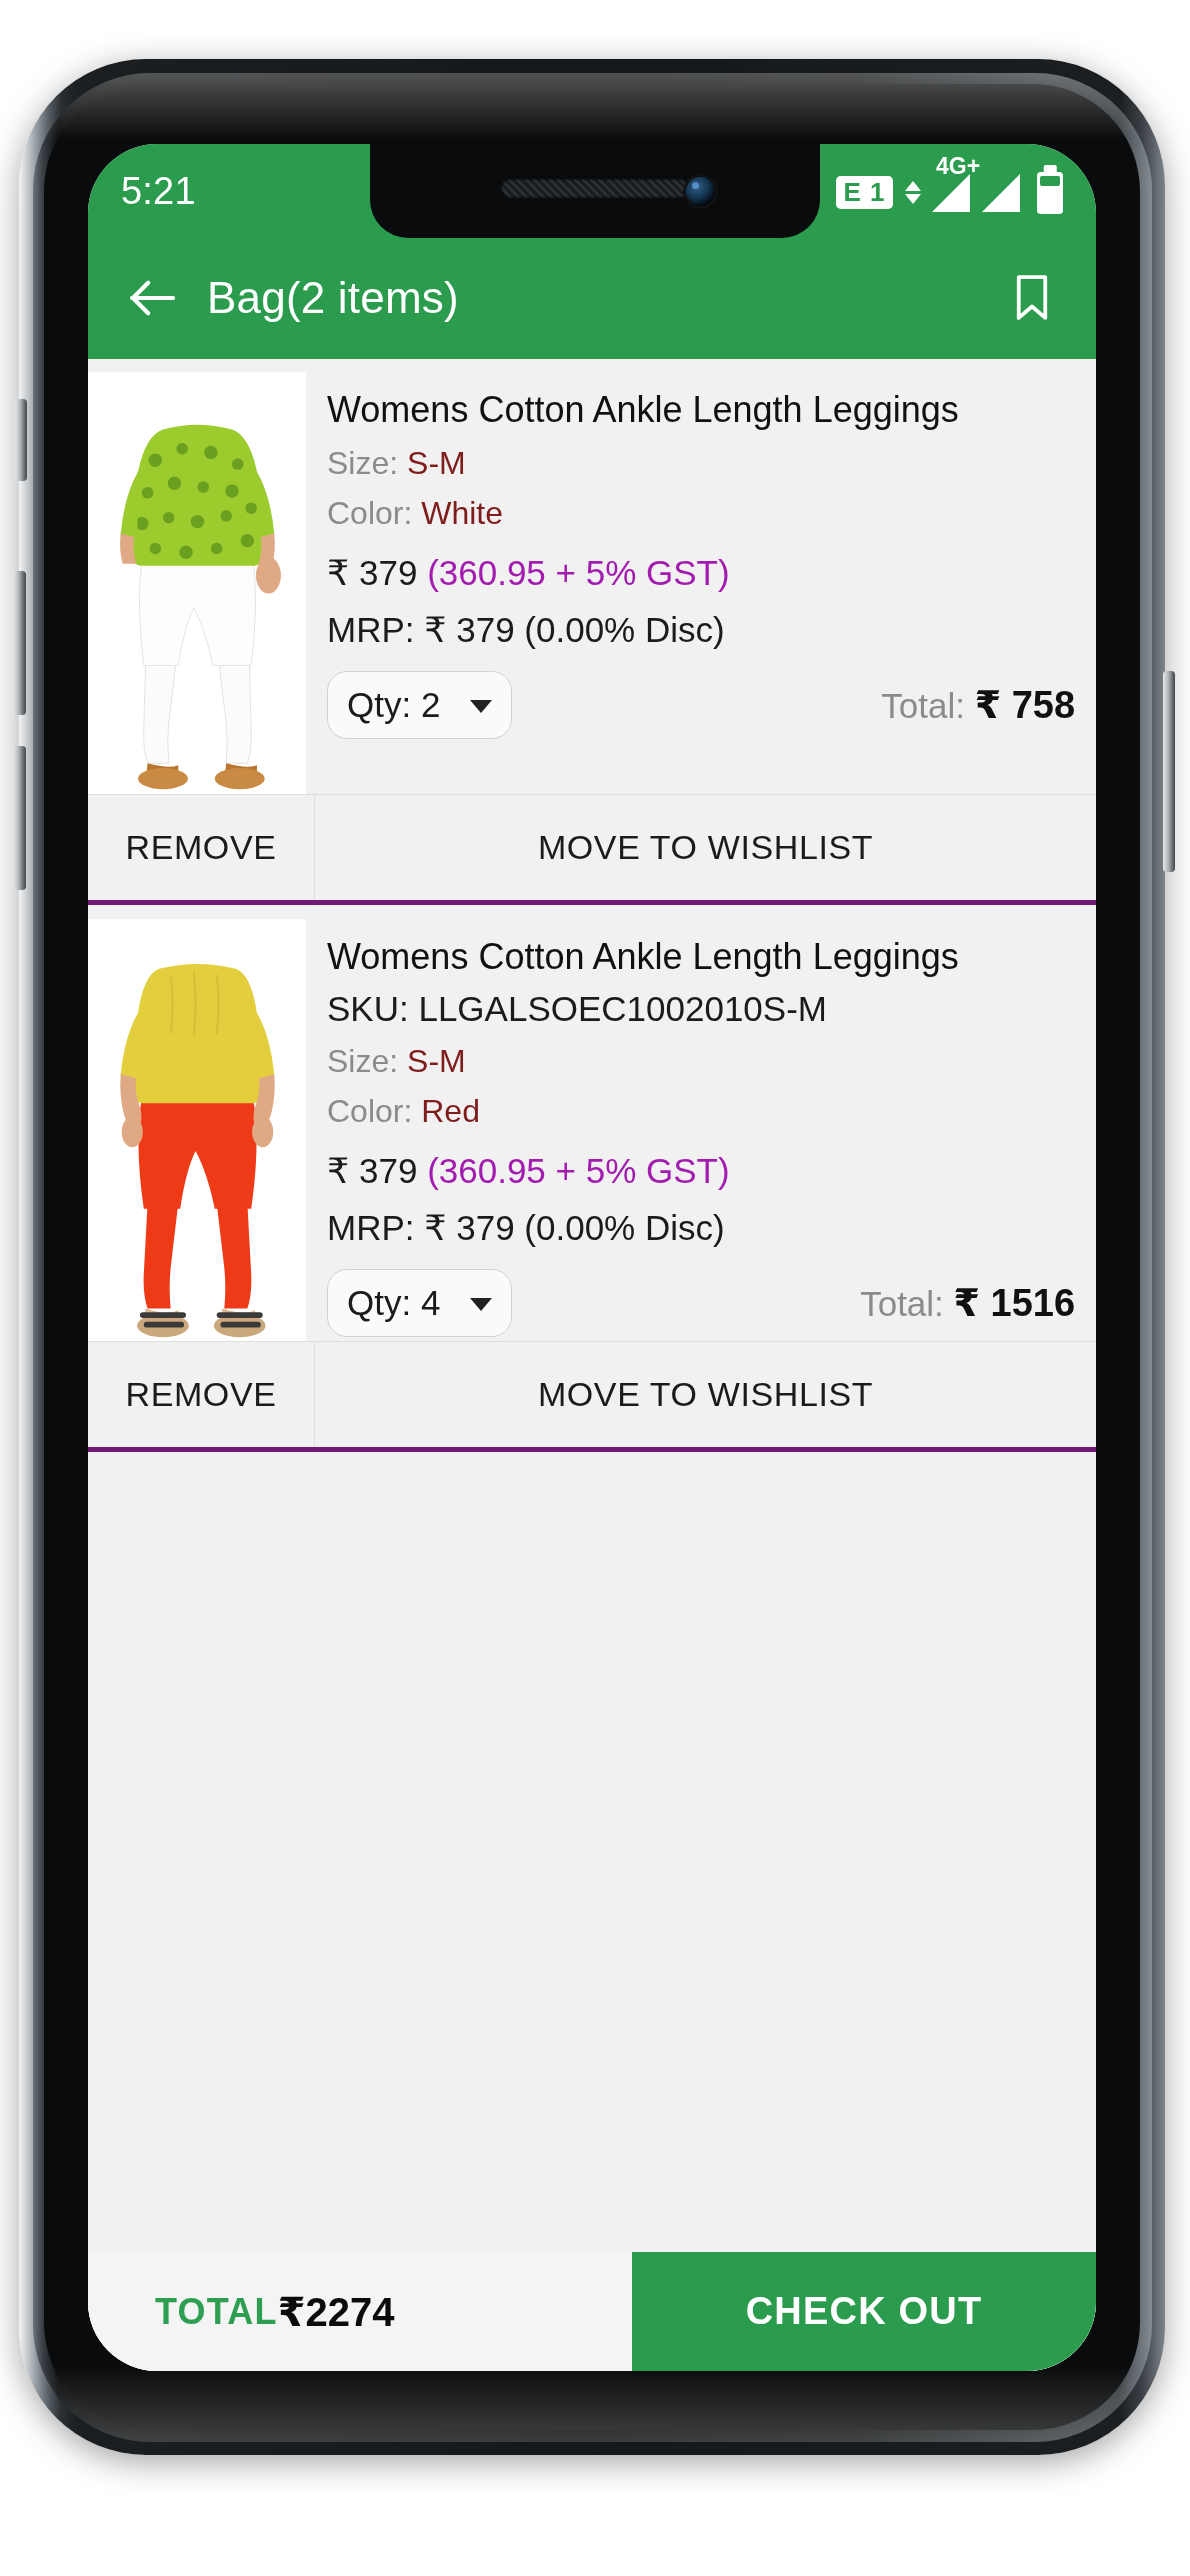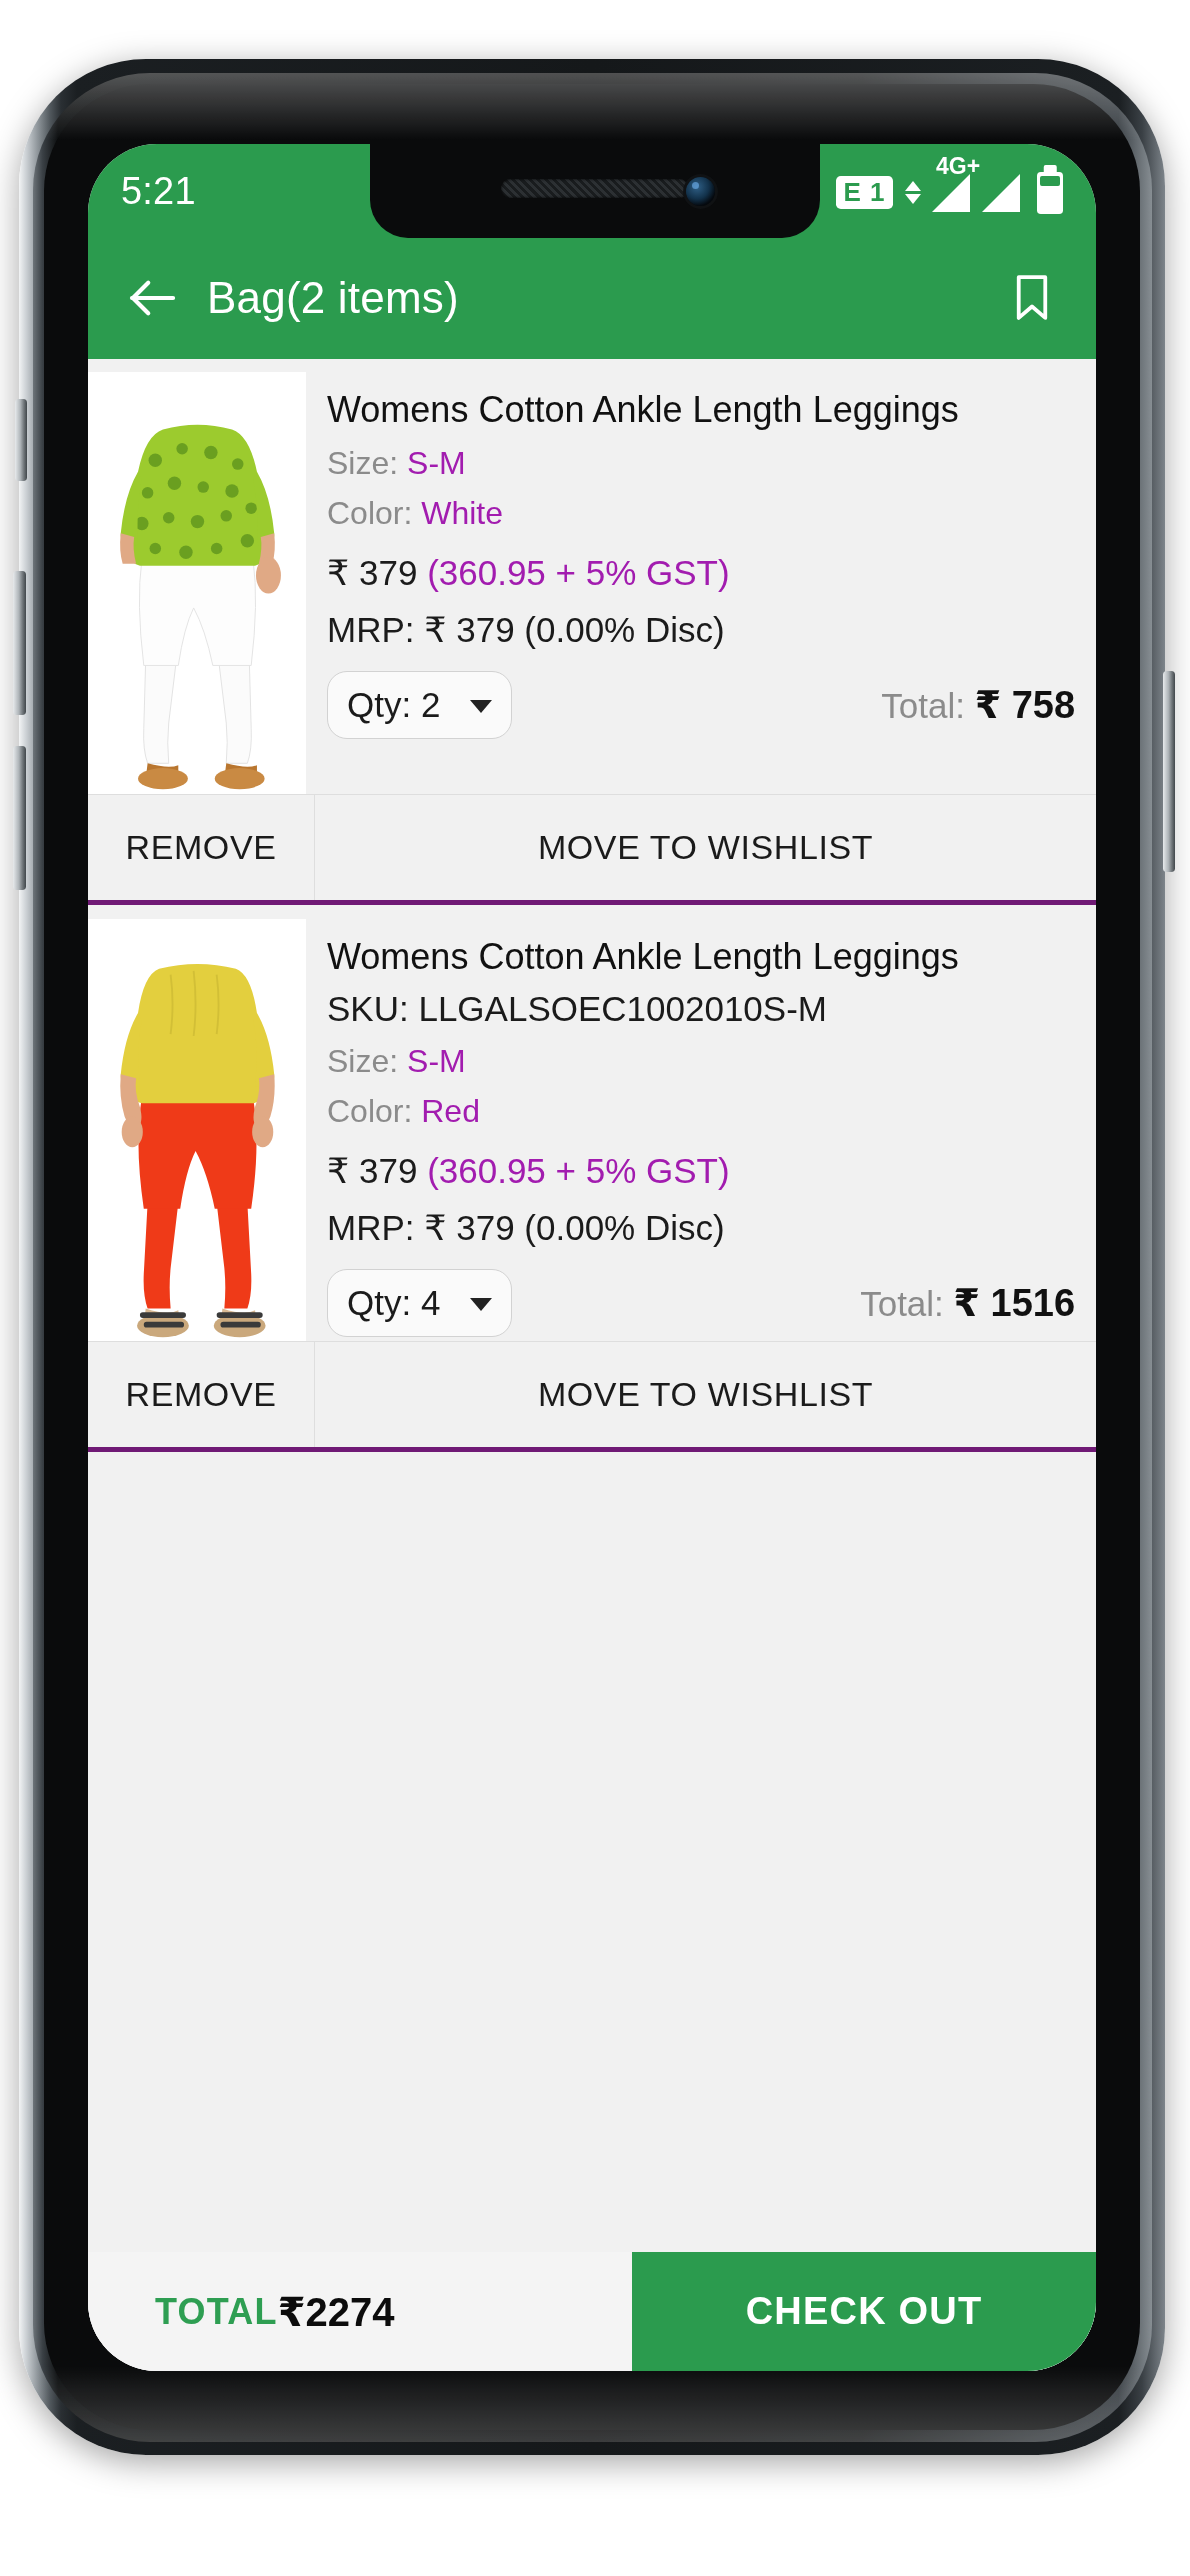--- a/index.html
+++ b/index.html
@@ -114,21 +114,21 @@
     width:218px;flex:0 0 218px;height:422px;background:#ffffff;
     display:flex;align-items:flex-end;justify-content:center;overflow:hidden;
     position:relative;
   }
   .thumb svg{display:block;width:100%;height:100%;}
   .details{flex:1;padding:17px 19px 0 21px;box-sizing:border-box;min-width:0;}
   .p-title{font-size:36px;font-weight:400;color:#111;line-height:1.16;}
   .p-sku{font-size:35px;color:#1b1b1b;margin-top:11.5px;line-height:1.15;}
   .p-attr{font-size:32px;margin-top:13.4px;line-height:1.15;}
   .p-attr .k{color:#8b8b8b;}
-  .p-attr .v{color:#a21caf;}
+  .p-attr .v{color:#7f1d1d;}
   .p-price{font-size:35px;margin-top:21px;color:#1b1b1b;}
   .p-price .gst{color:#a21caf;}
   .p-mrp{font-size:35px;margin-top:17px;color:#1b1b1b;}
 
   .qty-row{display:flex;align-items:center;margin-top:21px;}
   .qty-box{
     border:1px solid #d2d2d2;border-radius:20px;background:#fafafa;
     padding:13.4px 19px;display:flex;align-items:center;gap:30px;cursor:pointer;
   }
   .qty-label{font-size:35px;color:#1b1b1b;white-space:nowrap;}

